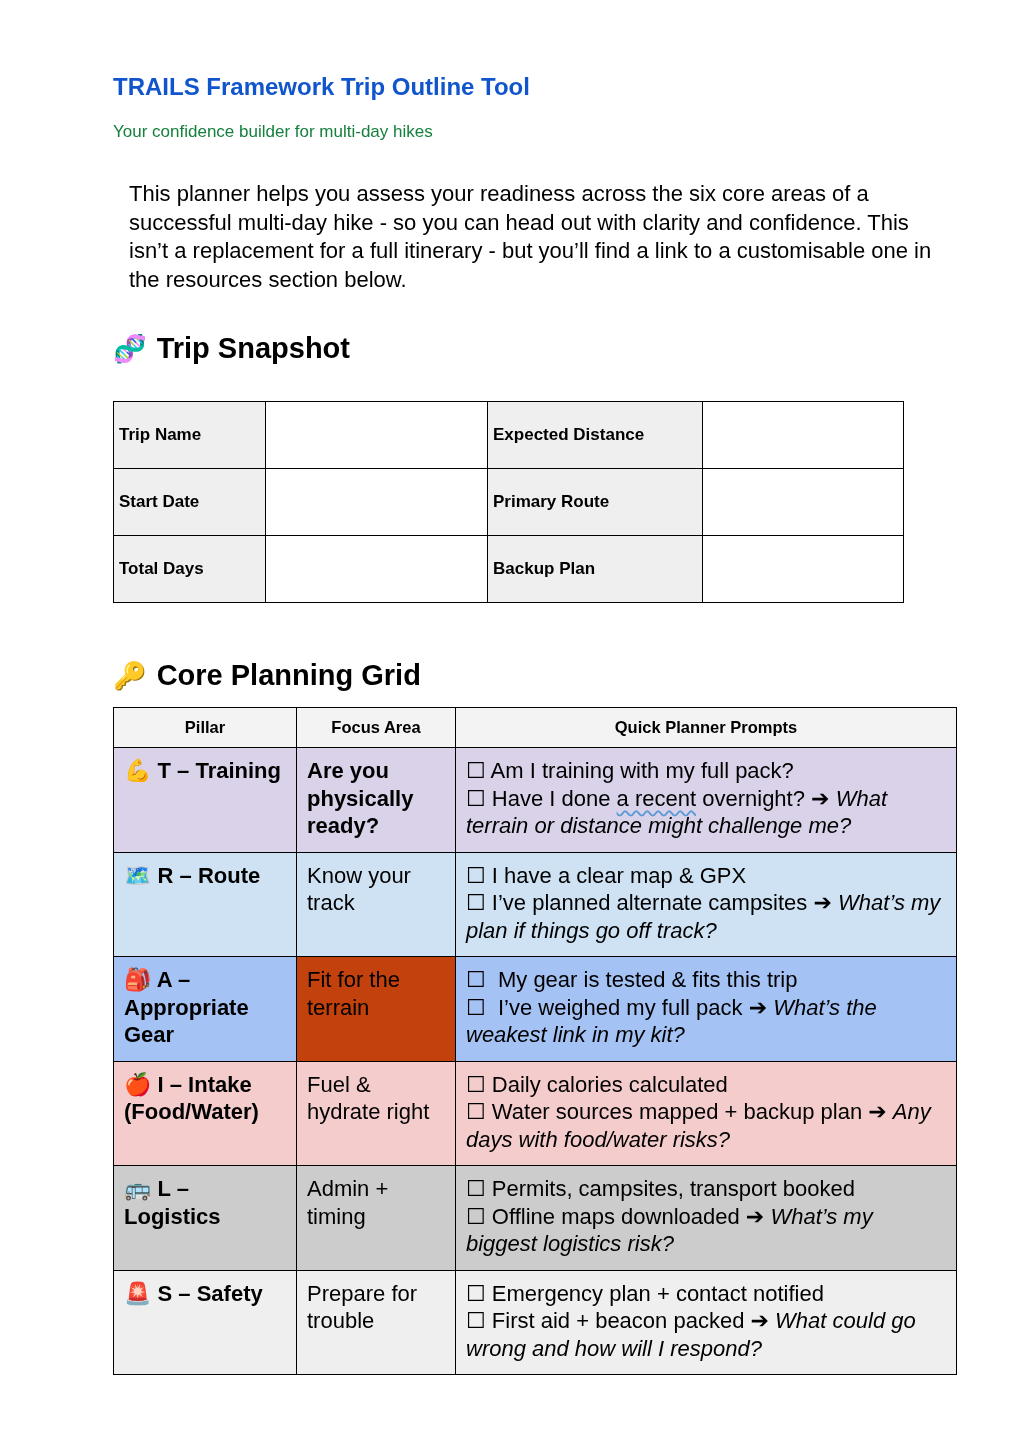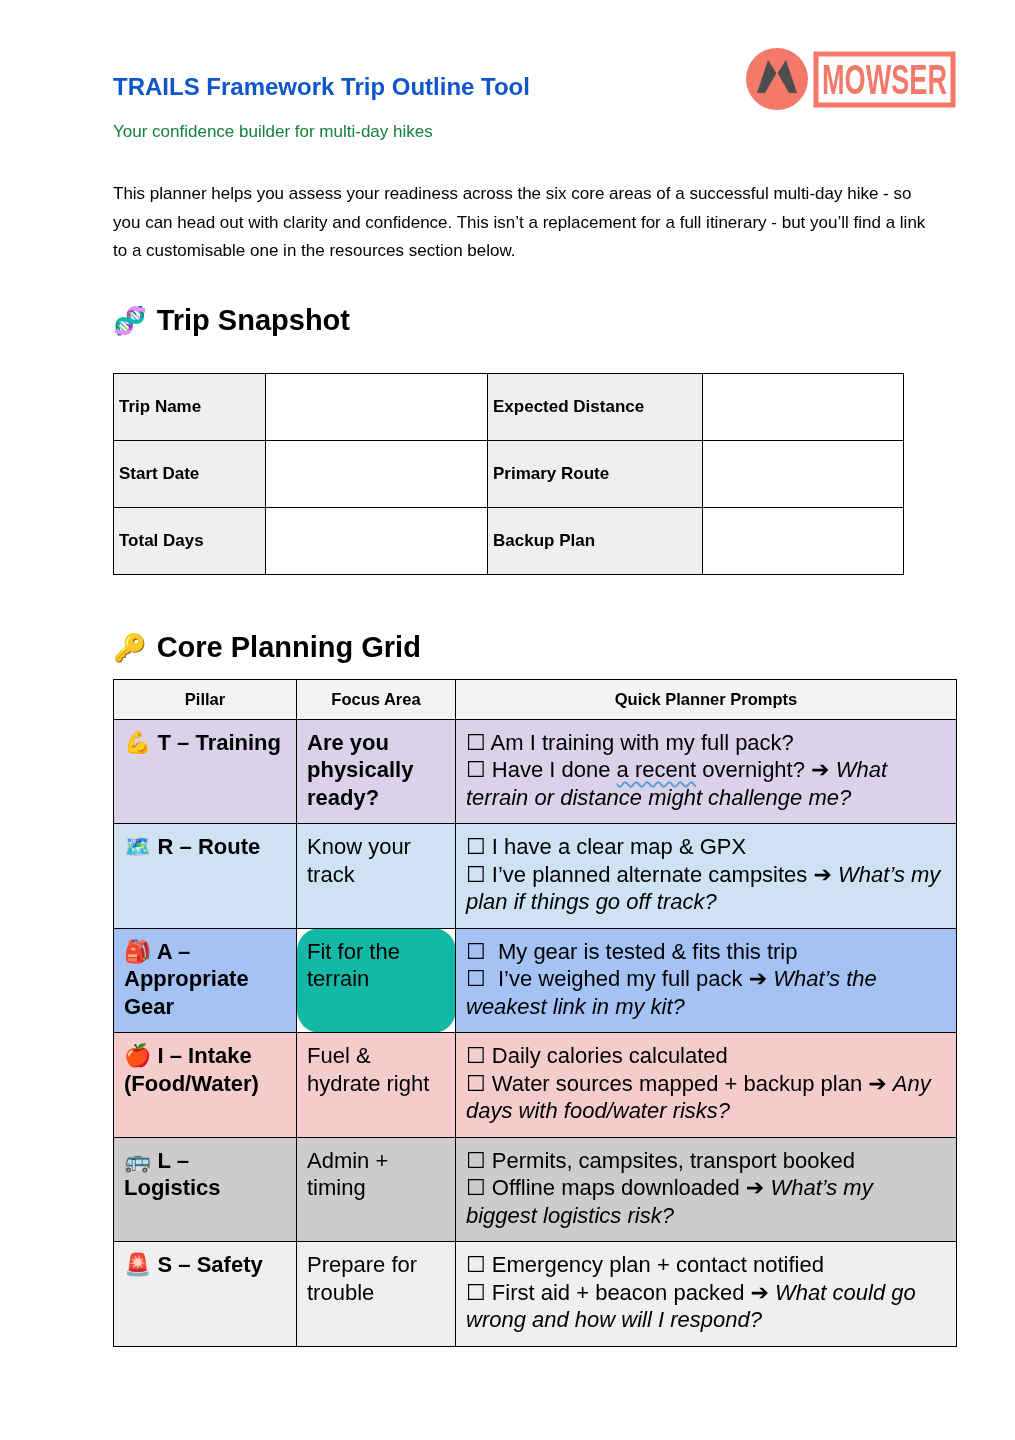--- a/index.html
+++ b/index.html
@@ -13,21 +13,21 @@
   .page { padding: 45px 59px 3px 113px; }
 
   
   header { display: flex; justify-content: space-between; align-items: flex-start; }
   .title-block { margin-top: 28px; }
   .doc-title { font-size: 24px; font-weight: bold; color: #1155cc; margin: 0; }
   .subtitle { margin-top: 21px; font-size: 17px; color: #15803d; }
   .logo { display: flex; align-items: center; }
 
   
-  .intro { margin-top: 38px; font-size: 17px; line-height: 28.5px; width: 822px; }
+  .intro { margin-top: 38px; font-size: 22px; line-height: 28.5px; width: 822px; margin-left: 16px; }
 
   
   .sec-heading { font-size: 29px; font-weight: bold; margin: 0; color: #000; }
   .sec-heading .emoji { font-size: 27px; margin-right: 10px; }
   #snapshot-heading { margin-top: 38px; }
   #core-heading { margin-top: 56px; }
 
   
   table { border-collapse: collapse; }
   td, th { border: 1.6px solid #000; }
@@ -52,29 +52,20 @@
 </head>
 <body>
 
 <div class="page">
 
   <header>
     <div class="title-block">
       <h1 class="doc-title">TRAILS Framework Trip Outline Tool</h1>
       <div class="subtitle">Your confidence builder for multi-day hikes</div>
     </div>
-    <div class="logo">
-      <svg width="212" height="68" viewBox="0 0 212 68">
-        <circle cx="33" cy="34" r="31" fill="#f4796b"></circle>
-        <polygon points="13,48 24,15 33,29 42,15 53,48" fill="#4d4d4d"></polygon>
-        <polygon points="21,48 33,27 45,48" fill="#f4796b"></polygon>
-        <rect x="72" y="9" width="137" height="51" fill="none" stroke="#f4796b" stroke-width="5"></rect>
-        <text x="78" y="49" font-family="Liberation Sans, sans-serif" font-size="42" font-weight="bold" fill="#f4796b" textLength="125" lengthAdjust="spacingAndGlyphs">MOWSER</text>
-      </svg>
-    </div>
   </header>
 
   <p class="intro">This planner helps you assess your readiness across the six core areas of a successful multi-day hike - so you can head out with clarity and confidence. This isn’t a replacement for a full itinerary - but you’ll find a link to a customisable one in the resources section below.</p>
 
   <h2 class="sec-heading" id="snapshot-heading">
     <span class="emoji">🧬</span><span>Trip Snapshot</span>
   </h2>
 
   <table class="snapshot">
     <colgroup>
@@ -148,21 +139,21 @@
         <span>➔</span>
         <span class="q">What’s my plan if things go off track?</span>
       </td>
     </tr>
 
     <tr>
       <td class="pillar" style="background: rgb(164, 194, 244);">
         <span>🎒</span>
         <span>A – Appropriate Gear</span>
       </td>
-      <td style="background: #14b8a6; border-radius: 23px;">Fit for the terrain</td>
+      <td style="background: #c2410c;">Fit for the terrain</td>
       <td style="background: rgb(164, 194, 244);">
         <span>☐&nbsp; My gear is tested &amp; fits this trip</span><br>
         <span>☐&nbsp; I’ve weighed my full pack</span>
         <span>➔</span>
         <span class="q">What’s the weakest link in my kit?</span>
       </td>
     </tr>
 
     <tr>
       <td class="pillar" style="background: rgb(244, 204, 204);">

